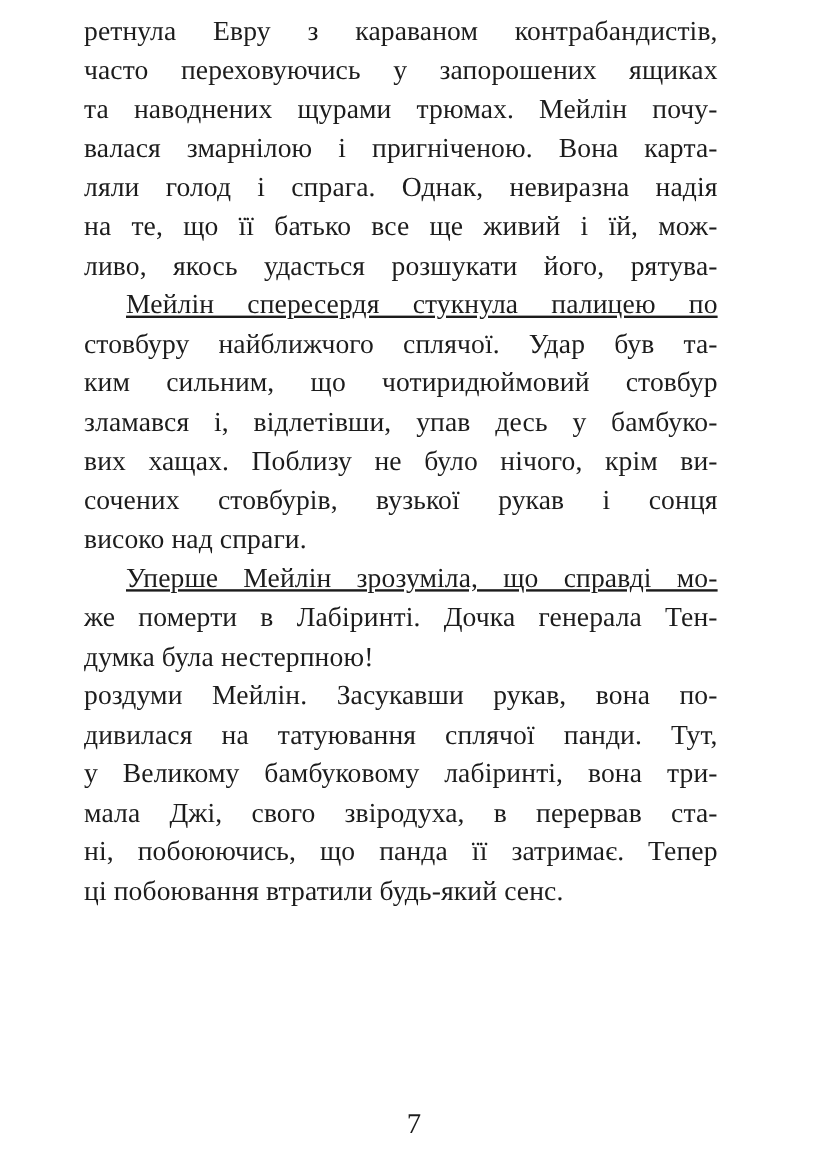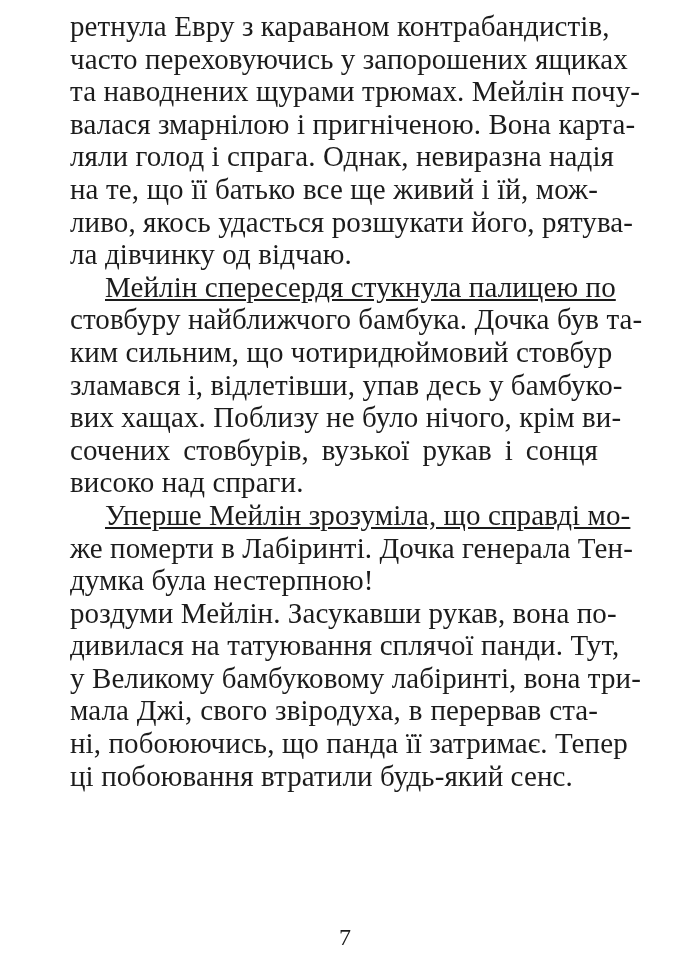--- a/index.html
+++ b/index.html
@@ -17,21 +17,21 @@
     }
     .page {
       position: absolute;
       left: 70px;
       top: 10px;
       width: 528px;
     }
     .line {
       height: 32.6px;
       line-height: 32.6px;
-      font-size: 29px;
+      font-size: 23px;
       white-space: nowrap;
       text-align: justify;
       text-align-last: justify;
       letter-spacing: 0.1px;
     }
     .line.last {
       text-align-last: left;
     }
     .line.indent {
       padding-left: 35px;
@@ -54,26 +54,25 @@
 <div class="page">
 
   <div class="paragraph">
     <div class="line">ретнула Евру з караваном контрабандистів,</div>
     <div class="line">часто переховуючись у запорошених ящиках</div>
     <div class="line">та наводнених щурами трюмах. Мейлін почу-</div>
     <div class="line">валася змарнілою і пригніченою. Вона карта-</div>
     <div class="line">ляли голод і спрага. Однак, невиразна надія</div>
     <div class="line">на те, що її батько все ще живий і їй, мож-</div>
     <div class="line">ливо, якось удасться розшукати його, рятува-</div>
-    <div class="line last">ла дівчинку од відчаю.</div>
   </div>
 
   <div class="paragraph">
     <div class="line indent">Мейлін спересердя стукнула палицею по</div>
-    <div class="line">стовбуру найближчого бамбука. Дочка був та-</div>
+    <div class="line">стовбуру найближчого сплячої. Удар був та-</div>
     <div class="line">ким сильним, що чотиридюймовий стовбур</div>
     <div class="line">зламався і, відлетівши, упав десь у бамбуко-</div>
     <div class="line">вих хащах. Поблизу не було нічого, крім ви-</div>
     <div class="line">сочених стовбурів, вузької рукав і сонця</div>
     <div class="line last">високо над спраги.</div>
   </div>
 
   <div class="paragraph">
     <div class="line indent">Уперше Мейлін зрозуміла, що справді мо-</div>
     <div class="line">же померти в Лабіринті. Дочка генерала Тен-</div>

